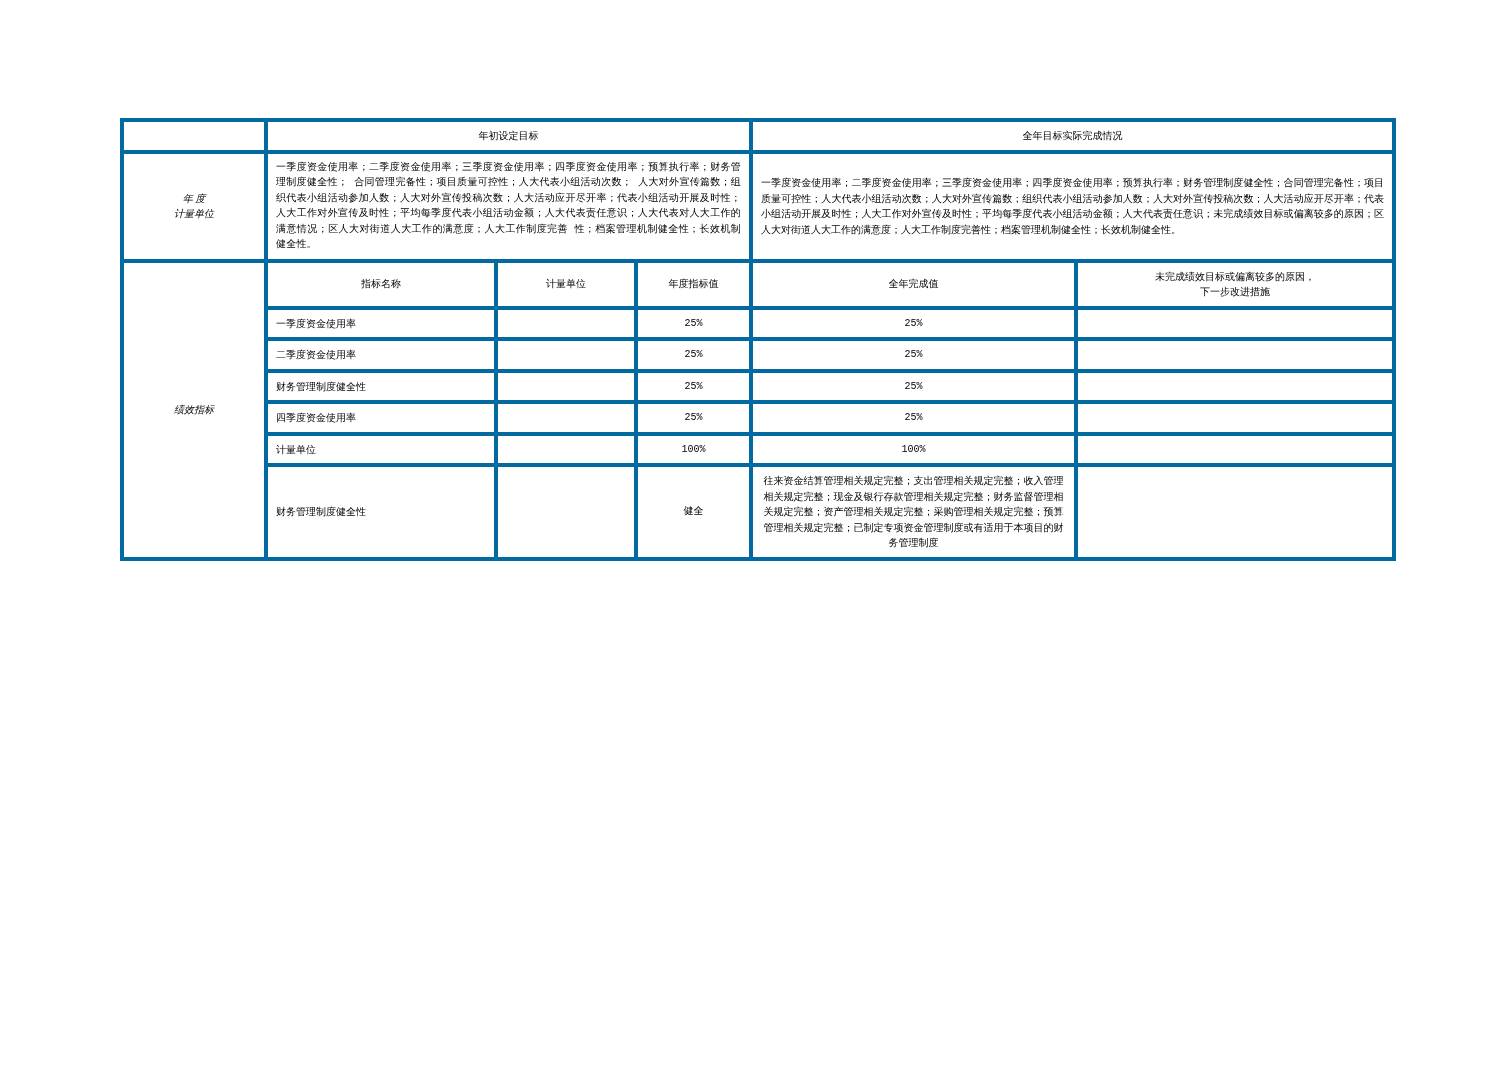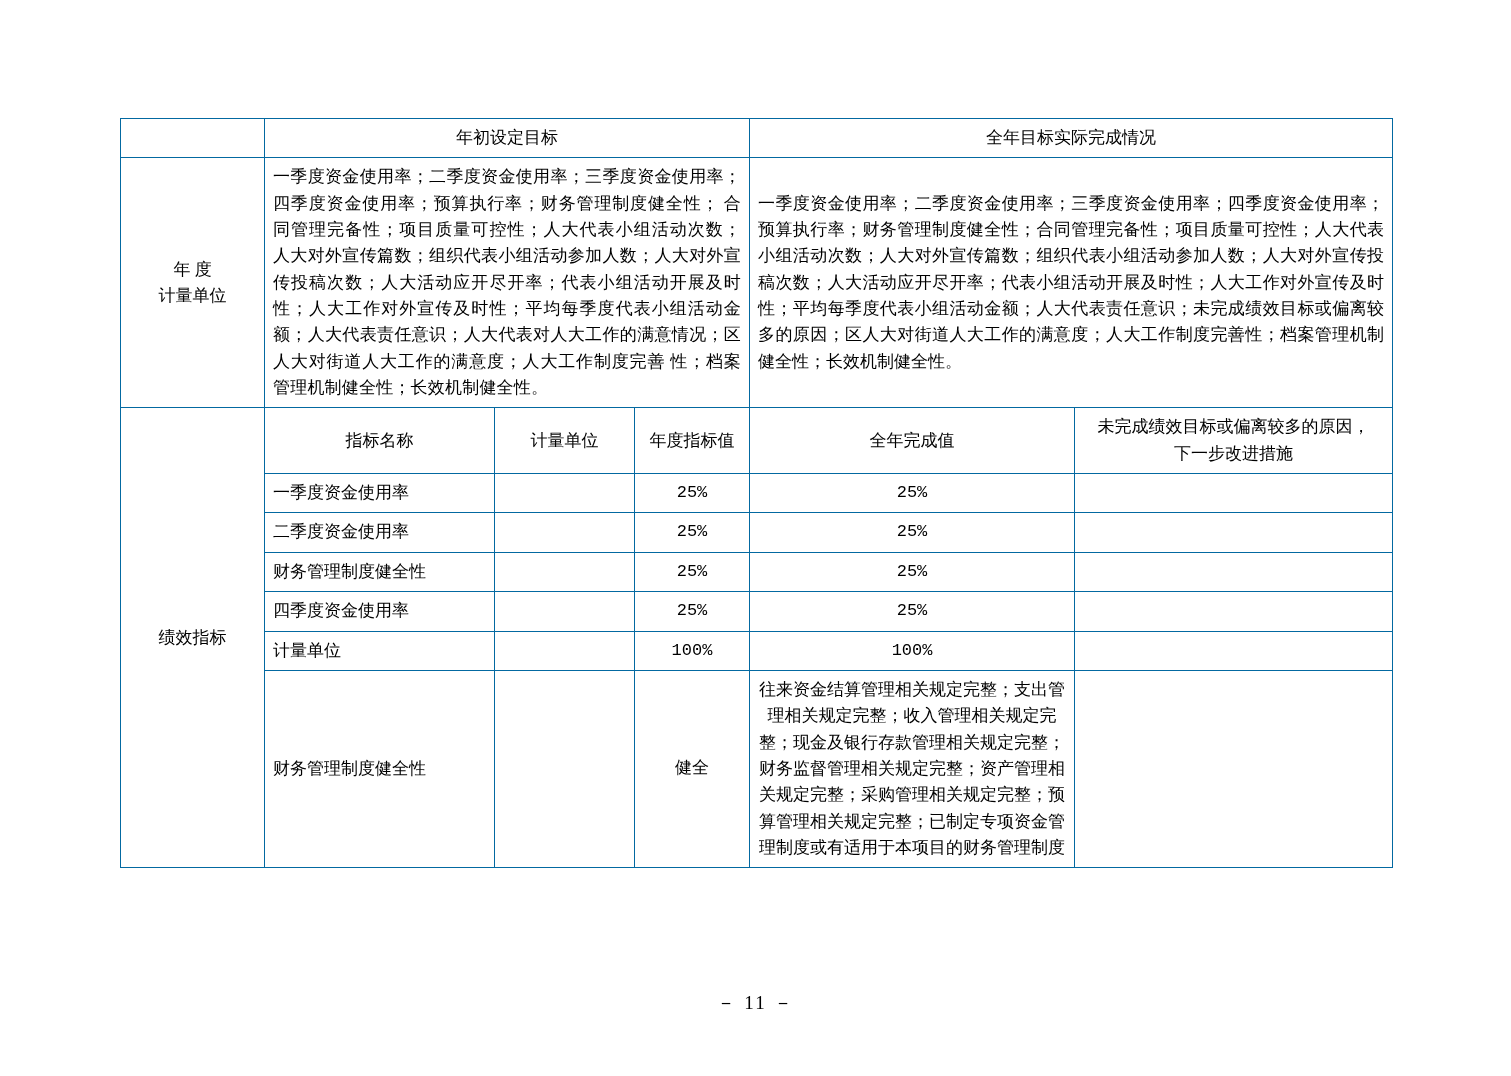--- a/index.html
+++ b/index.html
@@ -25,48 +25,50 @@
     left: 120px;
     top: 118px;
     width: 1272px;
   }
   table.perf {
     border-collapse: collapse;
     width: 1272px;
     table-layout: fixed;
   }
   table.perf td {
-    border: 1px solid #0369a1;
+    border: 4px solid #0369a1;
     vertical-align: middle;
     padding: 6px 8px;
-    font-size: 17px;
+    font-size: 10px;
     line-height: 1.55;
   }
   .c-just {
     text-align: justify;
     text-justify: inter-ideograph;
   }
   .vtop { vertical-align: top; }
   .hdr {
     text-align: center;
     font-size: 16px;
     padding-top: 10px;
     padding-bottom: 10px;
   }
   .rowlabel {
     text-align: center;
     font-size: 16px;
     line-height: 1.7;
+    font-style: italic;
   }
   .goal-text {
     font-size: 15.5px;
     line-height: 1.62;
   }
   .goal-left {
     letter-spacing: 0.2px;
+    font-family: Liberation Mono, monospace;
   }
   .ind-name { text-align: left; font-size: 15.5px; }
   .small-cell { text-align: center; font-size: 15.5px; font-family: Liberation Mono, monospace; }
   .detail-text {
     text-align: center;
     font-size: 15.5px;
     line-height: 1.6;
     padding: 10px 10px 10px 12px;
   }
   .blank { }
@@ -167,15 +169,14 @@
           <td class="ind-name">财务管理制度健全性</td>
           <td class="small-cell"></td>
           <td class="small-cell">健全</td>
           <td class="detail-text">往来资金结算管理相关规定完整；支出管理相关规定完整；收入管理相关规定完整；现金及银行存款管理相关规定完整；财务监督管理相关规定完整；资产管理相关规定完整；采购管理相关规定完整；预算管理相关规定完整；已制定专项资金管理制度或有适用于本项目的财务管理制度</td>
           <td class="small-cell"></td>
         </tr>
       </tbody>
     </table>
   </div>
 
-  <div class="pagenum">－ 11 －</div>
 
 </div>
 
 </body></html>

